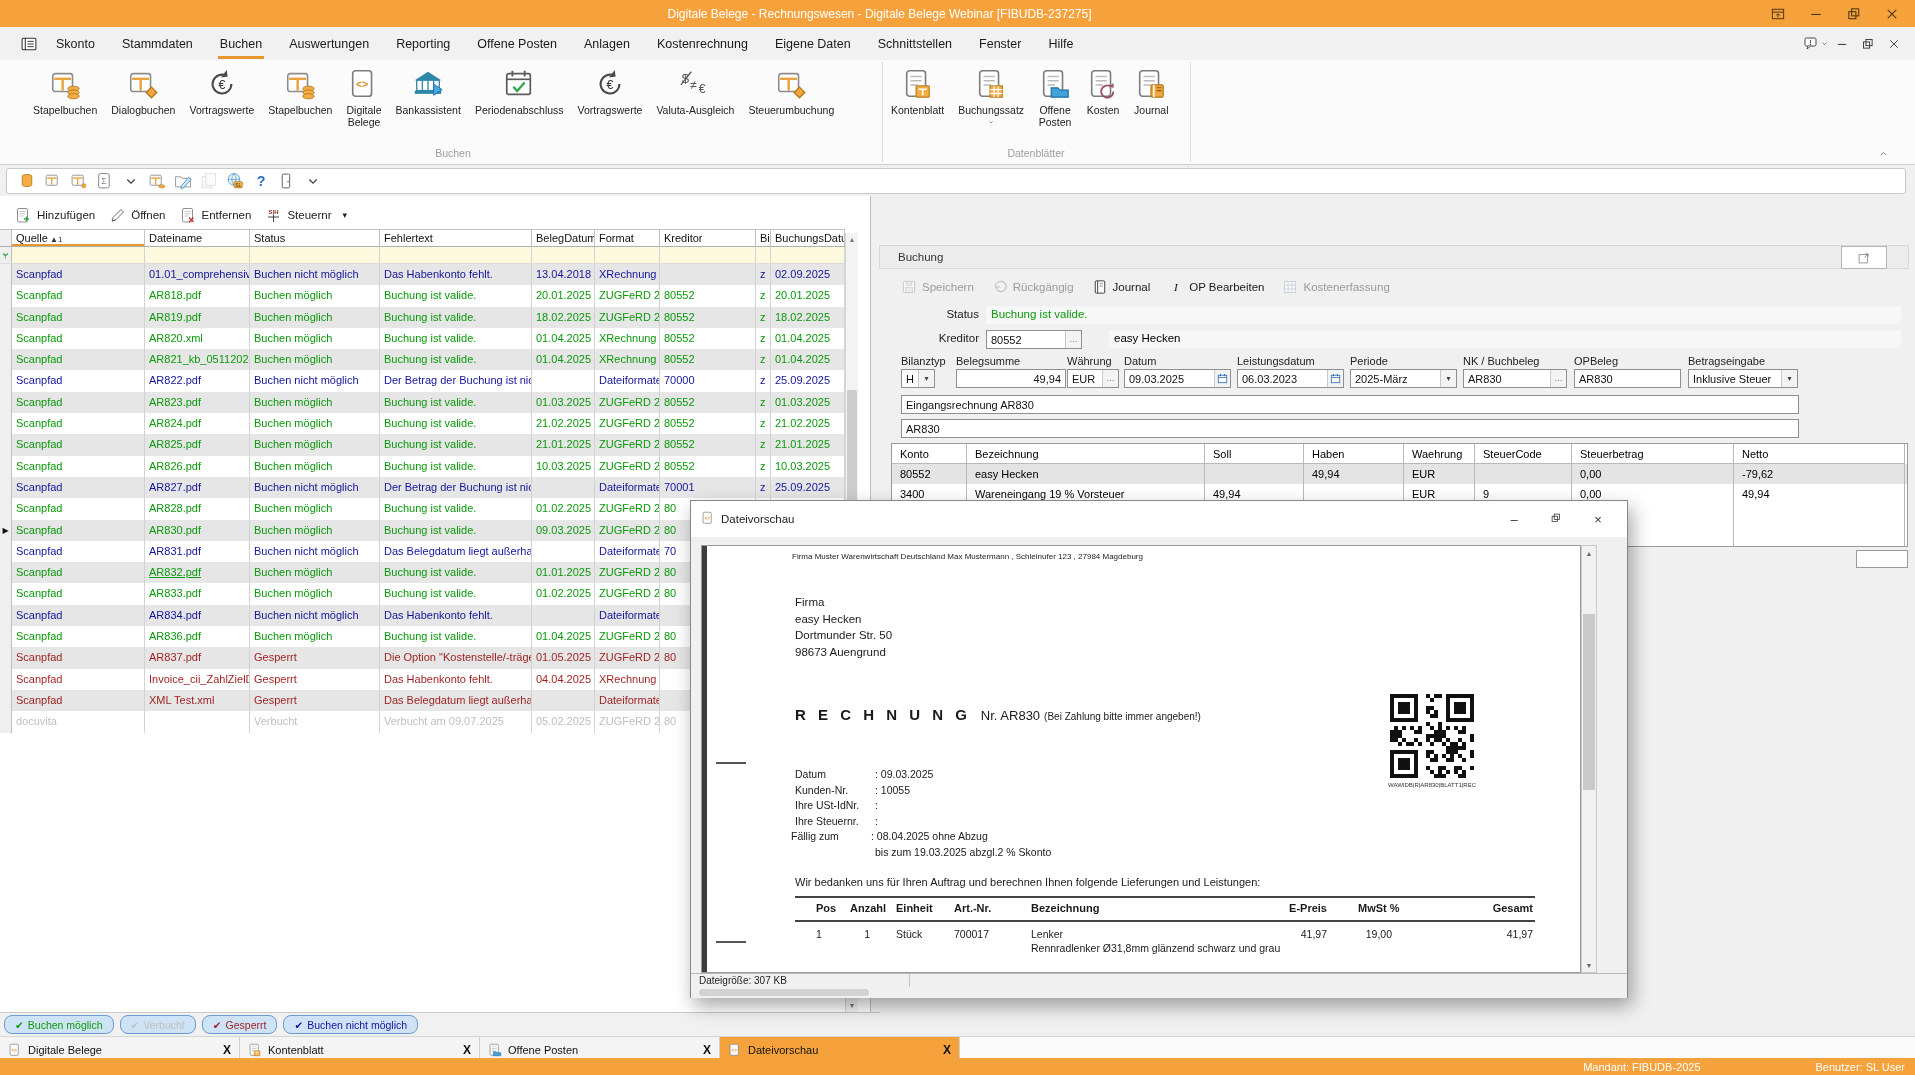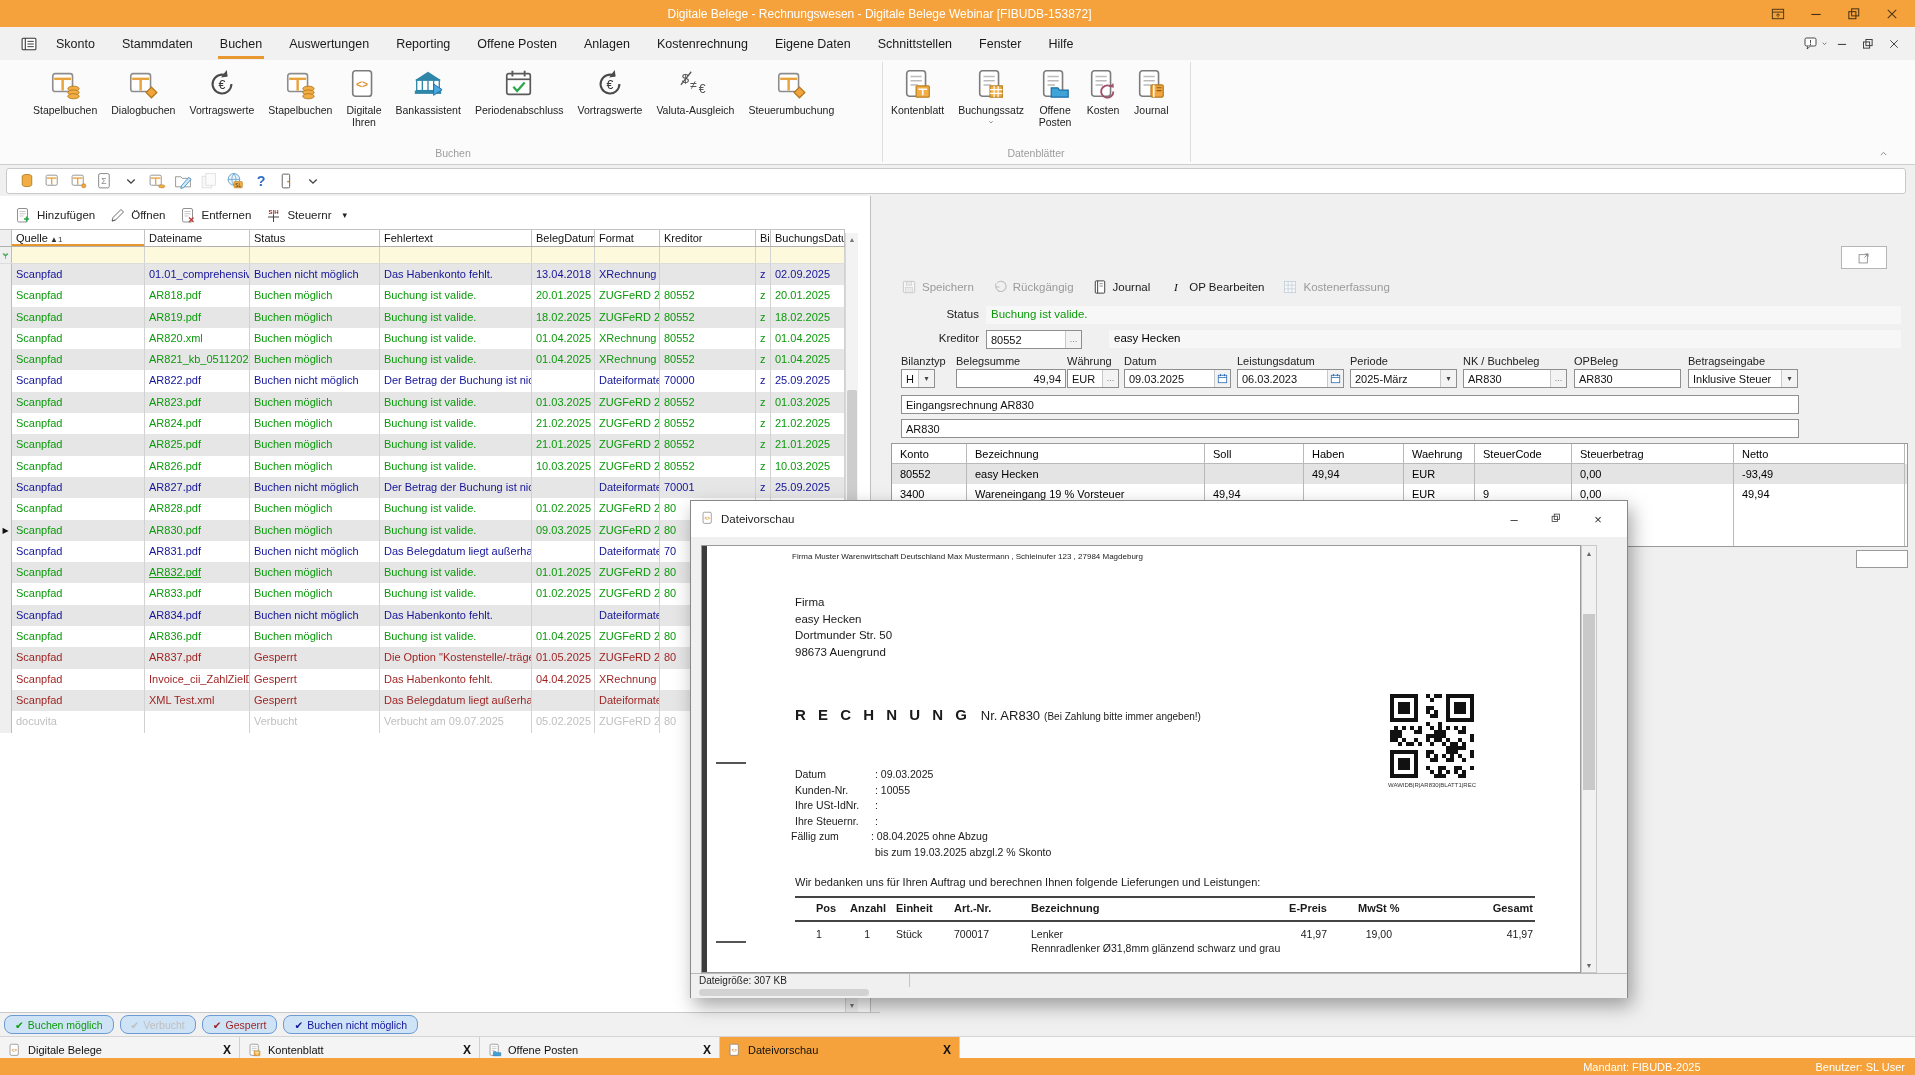--- a/index.html
+++ b/index.html
@@ -114,21 +114,21 @@
   #dhscroll{left:0;top:486px;width:936px;height:11px;background:#f0f0f0;}
   #dhthumb{position:absolute;left:8px;top:2px;width:170px;height:7px;background:#d2d2d2;border-radius:4px;}
   #iscroll{left:890px;top:44px;width:16px;height:428px;background:#f1f1f1;border:1px solid #c9c9c9;box-sizing:border-box;}
   #iscroll .arr{position:absolute;left:0;width:14px;height:14px;display:flex;align-items:center;justify-content:center;font-size:7px;color:#666;}
   #ithumb{position:absolute;left:1px;top:68px;width:12px;height:176px;background:#c9c9c9;}
 </style>
 </head>
 <body>
 
 <div id="titlebar" class="abs">
-  <div class="title">Digitale Belege - Rechnungswesen - Digitale Belege Webinar [FIBUDB-153872]</div>
+  <div class="title">Digitale Belege - Rechnungswesen - Digitale Belege Webinar [FIBUDB-237275]</div>
   <div class="controls" id="title-controls">
       <span class="tbtn">
         <svg width="16" height="16" viewBox="0 0 34 34" xmlns="http://www.w3.org/2000/svg">
           <rect x="5" y="7" width="24" height="20" fill="none" stroke="currentColor" stroke-width="2"></rect>
           <path d="M5 13h24" stroke="currentColor" stroke-width="2"></path>
           <path d="M17 24v-7M13 20l4-3.5 4 3.5" fill="none" stroke="currentColor" stroke-width="1.8"></path>
         </svg>
       </span>
       <span class="tbtn">
         <svg width="16" height="16" viewBox="0 0 34 34" xmlns="http://www.w3.org/2000/svg">
@@ -256,21 +256,21 @@
           <div>Stapelbuchen</div>
         </div>
         <div class="rbtn">
           <span class="ric">
             <svg width="32" height="32" viewBox="0 0 34 34" xmlns="http://www.w3.org/2000/svg">
               <rect x="5" y="3" width="20" height="27" rx="3" fill="#fff" stroke="#7c7c7c" stroke-width="1.7"></rect>
               <text x="15" y="21" font-size="11" fill="#d98e2b" font-weight="bold" text-anchor="middle" font-family="Liberation Sans">&lt;&gt;</text>
             </svg>
           </span>
           <div>Digitale</div>
-          <div>Ihren</div>
+          <div>Belege</div>
         </div>
         <div class="rbtn">
           <span class="ric">
             <svg width="32" height="32" viewBox="0 0 34 34" xmlns="http://www.w3.org/2000/svg">
               <path d="M3 13L17 4l14 9z" fill="#2e86a8"></path>
               <rect x="5" y="13" width="24" height="11" fill="#fff" stroke="#2e86a8" stroke-width="1.4"></rect>
               <path d="M11 13v11M17 13v11M23 13v11" stroke="#2e86a8" stroke-width="1.4"></path>
               <rect x="3" y="24" width="28" height="3.5" fill="#2e86a8"></rect>
               <path d="M23 17l9 6-9 6z" fill="#49a8e0" stroke="#1f6fa8"></path>
             </svg>
@@ -810,20 +810,23 @@
       <div class="cell t-posted" style="width: 74px;"></div>
     </div>
   </div>
 <div id="vscroll" class="abs">
   <span class="arr" style="top:0">▲</span>
   <div id="vthumb"></div>
   <span class="arr" style="bottom:0">▼</span>
 </div>
 
 <div id="panel" class="abs">
+  <div id="pheader" class="abs">
+    <span>Buchung</span>
+  </div>
   <div id="pexpand" class="abs">
       <svg width="14" height="14" viewBox="0 0 34 34" xmlns="http://www.w3.org/2000/svg">
         <rect x="5" y="9" width="20" height="20" fill="#fff" stroke="#777" stroke-width="1.8"></rect>
         <path d="M18 16l9-9M20 7h7v7" fill="none" stroke="#777" stroke-width="1.8"></path>
       </svg>
     </div>
   <div id="ptoolbar" class="abs">
       <span class="ptb disabled">
         <span style="display: flex; opacity: 0.5;">
           <svg width="16" height="16" viewBox="0 0 34 34" xmlns="http://www.w3.org/2000/svg">
@@ -959,21 +962,21 @@
         <div class="gcell ghead" style="width: 171px;">Netto</div>
       </div>
       <div class="grow" style="background: rgb(228, 228, 228);">
         <div class="gcell" style="width: 75px;">80552</div>
         <div class="gcell" style="width: 238px;">easy Hecken</div>
         <div class="gcell" style="width: 99px;"></div>
         <div class="gcell" style="width: 100px;">49,94</div>
         <div class="gcell" style="width: 71px;">EUR</div>
         <div class="gcell" style="width: 97px;"></div>
         <div class="gcell" style="width: 162px;">0,00</div>
-        <div class="gcell" style="width: 171px;">-93,49</div>
+        <div class="gcell" style="width: 171px;">-79,62</div>
       </div>
       <div class="grow">
         <div class="gcell" style="width: 75px;">3400</div>
         <div class="gcell" style="width: 238px;">Wareneingang 19 % Vorsteuer</div>
         <div class="gcell" style="width: 99px;">49,94</div>
         <div class="gcell" style="width: 100px;"></div>
         <div class="gcell" style="width: 71px;">EUR</div>
         <div class="gcell" style="width: 97px;">9</div>
         <div class="gcell" style="width: 162px;">0,00</div>
         <div class="gcell" style="width: 171px;">49,94</div>

